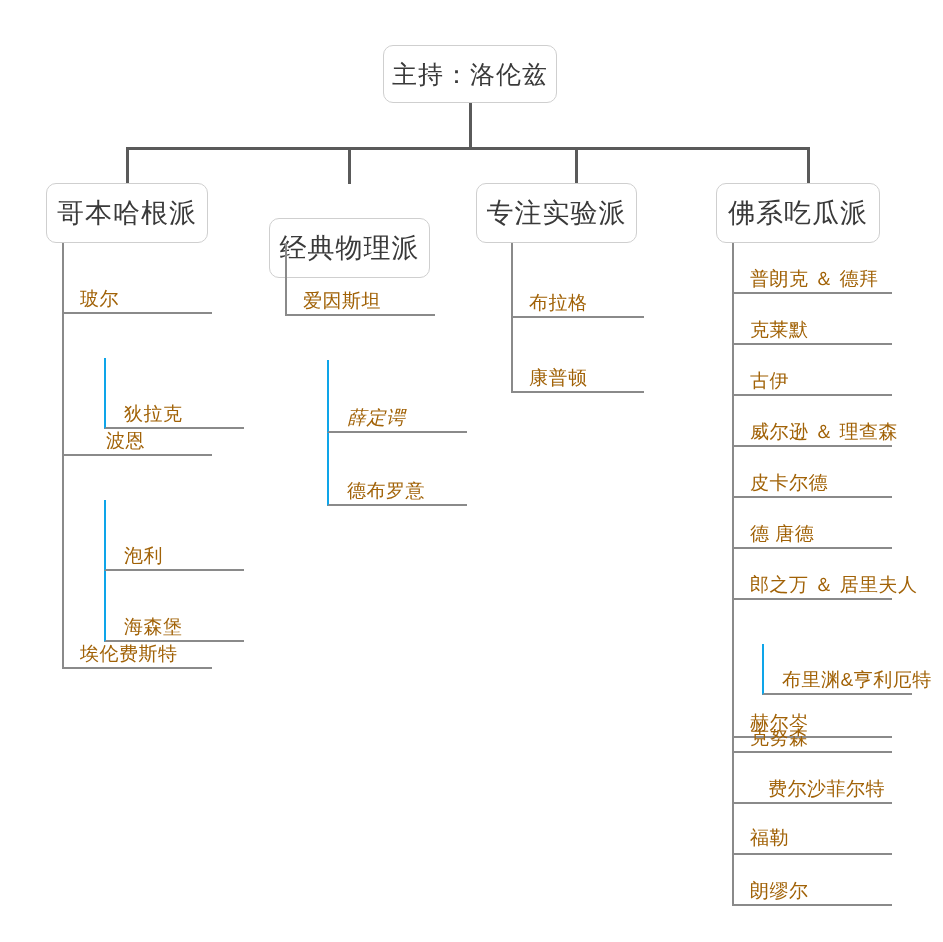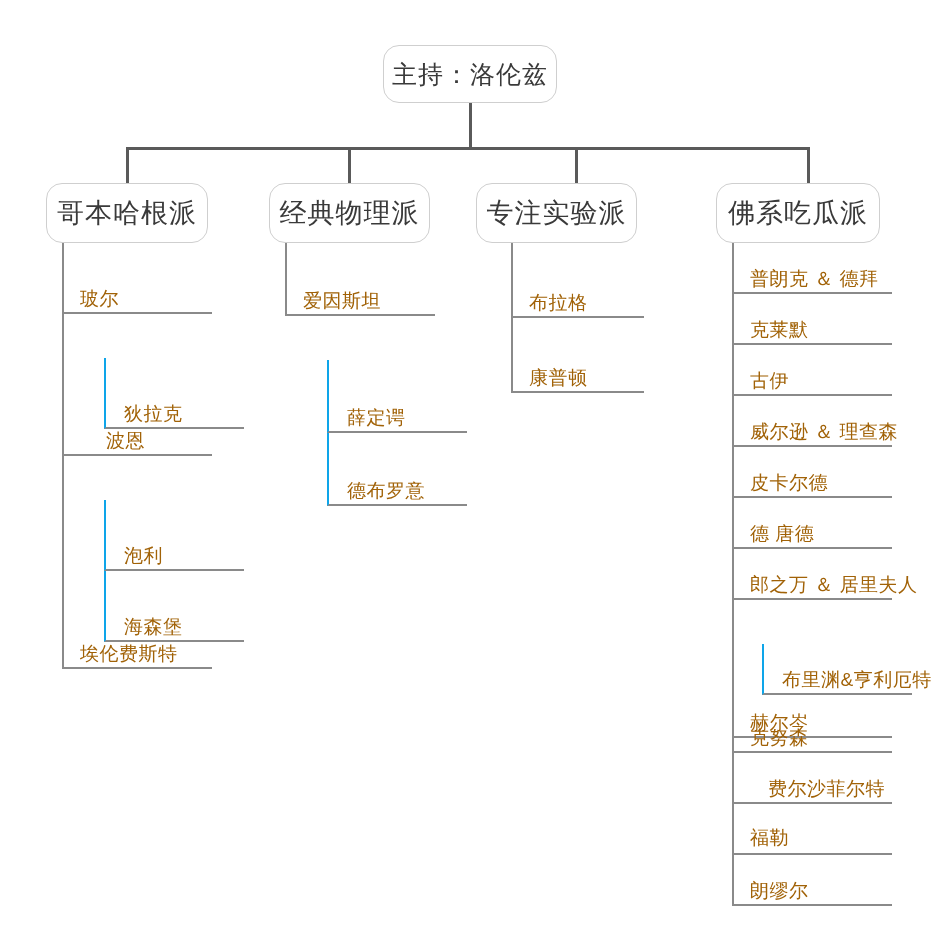--- a/index.html
+++ b/index.html
@@ -18,21 +18,21 @@
     position: relative;
     width: 943px;
     height: 942px;
   }
 
   
   .node-box {
     position: absolute;
     box-sizing: border-box;
     border: 1px solid #cfcfcf;
-    border-radius: 16px;
+    border-radius: 10px;
     background: #ffffff;
     display: flex;
     align-items: center;
     justify-content: center;
     text-align: center;
     letter-spacing: 1px;
     color: #3a3a3a;
   }
   .root-box {
     left: 383px;
@@ -40,21 +40,21 @@
     width: 174px;
     height: 58px;
     font-size: 25px;
   }
   .branch-box {
     top: 183px;
     height: 60px;
     font-size: 27px;
   }
   .branch-box.b0 { left: 46px;  width: 162px; }
-  .branch-box.b1 { left: 269px; width: 161px; }
+  .branch-box.b1 { left: 269px; width: 161px; margin-top: 35px; }
   .branch-box.b2 { left: 476px; width: 161px; }
   .branch-box.b3 { left: 716px; width: 164px; }
 
   
   .line-v, .line-h {
     position: absolute;
     background: #5a5a5a;
   }
   .line-v { width: 3px; }
   .line-h { height: 3px; }
@@ -119,21 +119,21 @@
       <div class="item" style="left: 62px; top: 243px; width: 150px; height: 71px;">玻尔</div>
       <div class="item sub" style="left: 104px; top: 314px; width: 140px; height: 71px;">狄拉克</div>
       <div class="item" style="left: 62px; top: 385px; width: 150px; height: 71px; padding-left: 44px;">波恩</div>
       <div class="item sub" style="left: 104px; top: 456px; width: 140px; height: 71px;">泡利</div>
       <div class="item sub" style="left: 104px; top: 527px; width: 140px; height: 71px;">海森堡</div>
       <div class="item" style="left: 62px; top: 598px; width: 150px; height: 71px;">埃伦费斯特</div>
     </div>
   <div class="column" id="col-1">
       <div class="spine" style="left: 285px; top: 243px; height: 73px;"></div>
       <div class="item" style="left: 285px; top: 243px; width: 150px; height: 73px;">爱因斯坦</div>
-      <div class="item sub" style="left: 327px; top: 316px; width: 140px; height: 73px;">薛定谔</div>
+      <div class="item sub" style="left: 327px; top: 316px; width: 140px; height: 73px; font-style: italic;">薛定谔</div>
       <div class="item sub" style="left: 327px; top: 389px; width: 140px; height: 73px;">德布罗意</div>
     </div>
   <div class="column" id="col-2">
       <div class="spine" style="left: 511px; top: 243px; height: 150px;"></div>
       <div class="item" style="left: 511px; top: 243px; width: 133px; height: 75px;">布拉格</div>
       <div class="item" style="left: 511px; top: 318px; width: 133px; height: 75px;">康普顿</div>
     </div>
   <div class="column" id="col-3">
       <div class="spine" style="left: 732px; top: 243px; height: 663px;"></div>
       <div class="item" style="left: 732px; top: 243px; width: 160px; height: 51px;">普朗克 ＆ 德拜</div>

